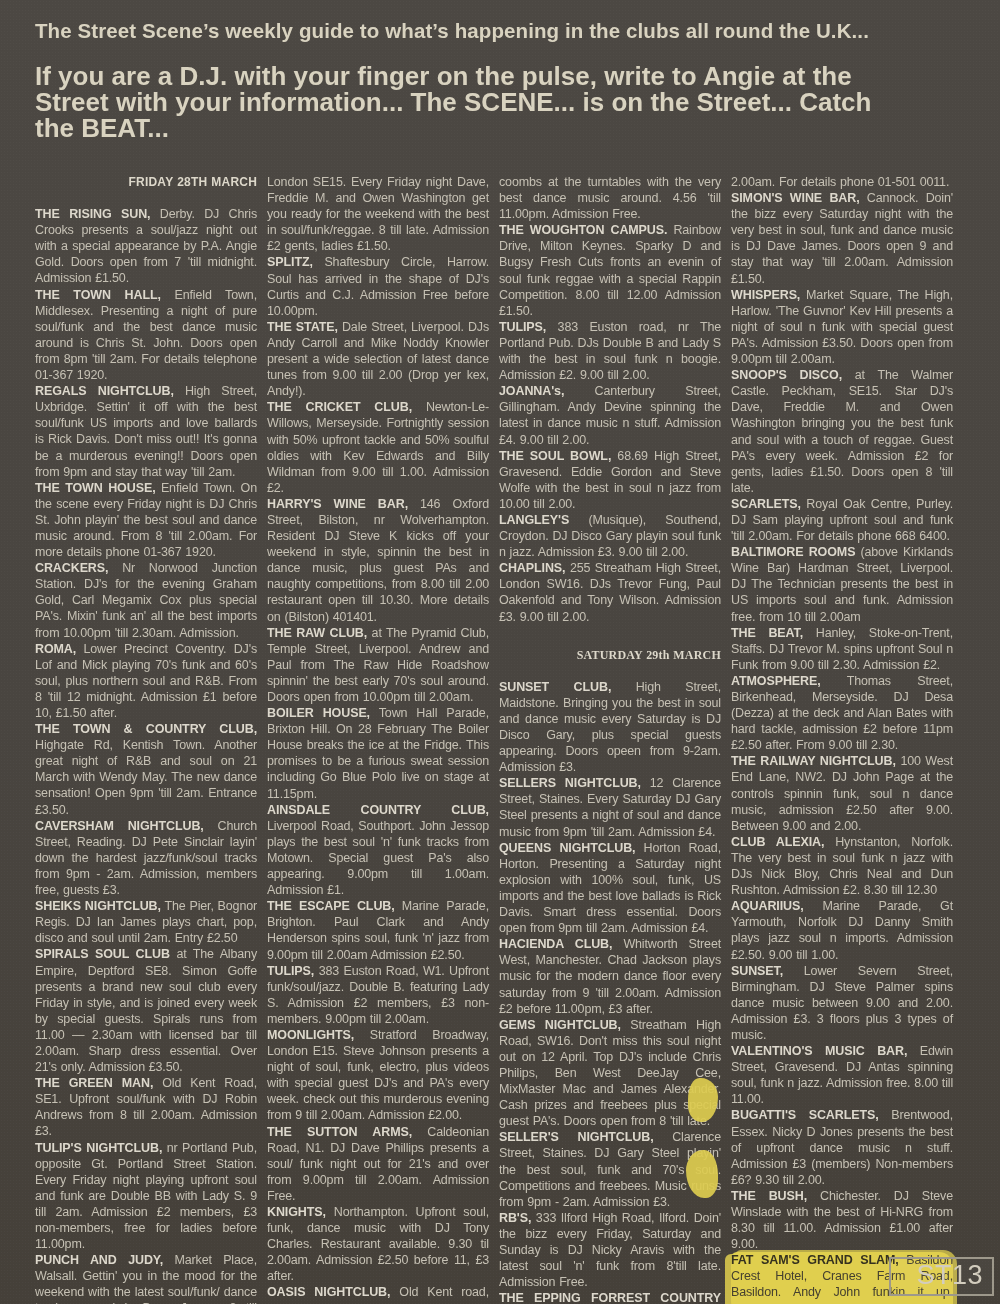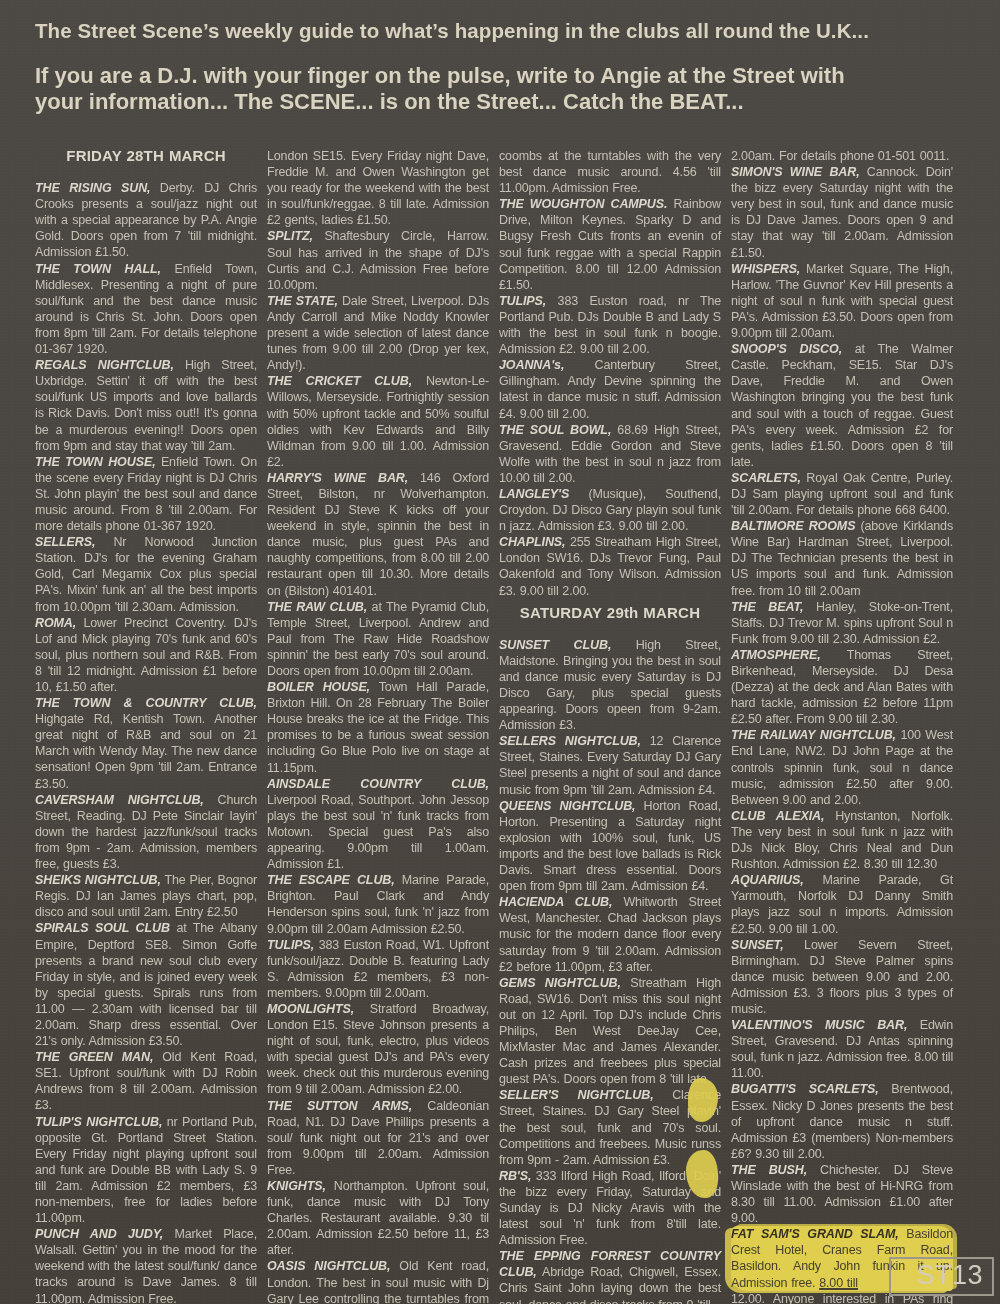--- a/index.html
+++ b/index.html
@@ -21,21 +21,21 @@
   }
   .masthead h1{
     margin:0 0 20px 0;
     font-size:20.5px;
     line-height:25px;
     font-weight:bold;
     letter-spacing:0.1px;
   }
   .masthead h2{
     margin:0;
-    font-size:22px;
+    font-size:26px;
     line-height:26px;
     font-weight:bold;
     max-width:850px;
   }
   .cols{
     display:flex;
     gap:10px;
     padding:33px 30px 0 35px;
   }
   .col{
@@ -43,33 +43,32 @@
     width:222px;
     color:#c6c1b4;
     font-size:12.5px;
     line-height:16.1px;
     text-align:justify;
     letter-spacing:-0.15px;
     word-spacing:0.5px;
   }
   .sec{
     margin:0 0 16px 0;
-    font-size:15px;
+    font-size:12px;
     font-weight:bold;
     color:#ddd8ca;
-    text-align:center;
+    text-align:right;
     letter-spacing:0.2px;
   }
-  .sec.mid{margin-top:6px;}
+  .sec.mid{margin-top:22px;font-family:Liberation Serif, serif;}
   .entry{margin:0;}
   .entry .lead{
     color:#ddd8cc;
     font-weight:bold;
     letter-spacing:-0.1px;
-    font-style:italic;
   }
   
   .hl{
     background:#e0cf4e;
     color:#45402f;
     border-radius:6px 14px 4px 16px;
     box-shadow:-6px 2px 0 0 rgba(224,207,78,0.85), 4px -2px 0 0 rgba(224,207,78,0.75);
   }
   .entry.hl .lead{color:#35311f;}
   .entry.hl u{text-decoration:underline;text-decoration-thickness:2px;margin-top:24px;}
@@ -102,21 +101,21 @@
     <h2>If you are a D.J. with your finger on the pulse, write to Angie at the Street with your information... The SCENE... is on the Street... Catch the BEAT...</h2>
   </div>
 
   <div class="cols">
       <div class="col">
         <h3 class="sec">FRIDAY 28TH MARCH</h3>
         <p class="entry"><b class="lead">THE RISING SUN,</b> Derby. DJ Chris Crooks presents a soul/jazz night out with a special appearance by P.A. Angie Gold. Doors open from 7 'till midnight. Admission £1.50.</p>
         <p class="entry"><b class="lead">THE TOWN HALL,</b> Enfield Town, Middlesex. Presenting a night of pure soul/funk and the best dance music around is Chris St. John. Doors open from 8pm 'till 2am. For details telephone 01-367 1920.</p>
         <p class="entry"><b class="lead">REGALS NIGHTCLUB,</b> High Street, Uxbridge. Settin' it off with the best soul/funk US imports and love ballards is Rick Davis. Don't miss out!! It's gonna be a murderous evening!! Doors open from 9pm and stay that way 'till 2am.</p>
         <p class="entry"><b class="lead">THE TOWN HOUSE,</b> Enfield Town. On the scene every Friday night is DJ Chris St. John playin' the best soul and dance music around. From 8 'till 2.00am. For more details phone 01-367 1920.</p>
-        <p class="entry"><b class="lead">SELLERS,</b> Nr Norwood Junction Station. DJ's for the evening Graham Gold, Carl Megamix Cox plus special PA's. Mixin' funk an' all the best imports from 10.00pm 'till 2.30am. Admission.</p>
+        <p class="entry"><b class="lead">CRACKERS,</b> Nr Norwood Junction Station. DJ's for the evening Graham Gold, Carl Megamix Cox plus special PA's. Mixin' funk an' all the best imports from 10.00pm 'till 2.30am. Admission.</p>
         <p class="entry"><b class="lead">ROMA,</b> Lower Precinct Coventry. DJ's Lof and Mick playing 70's funk and 60's soul, plus northern soul and R&amp;B. From 8 'till 12 midnight. Admission £1 before 10, £1.50 after.</p>
         <p class="entry"><b class="lead">THE TOWN &amp; COUNTRY CLUB,</b> Highgate Rd, Kentish Town. Another great night of R&amp;B and soul on 21 March with Wendy May. The new dance sensation! Open 9pm 'till 2am. Entrance £3.50.</p>
         <p class="entry"><b class="lead">CAVERSHAM NIGHTCLUB,</b> Church Street, Reading. DJ Pete Sinclair layin' down the hardest jazz/funk/soul tracks from 9pm - 2am. Admission, members free, guests £3.</p>
         <p class="entry"><b class="lead">SHEIKS NIGHTCLUB,</b> The Pier, Bognor Regis. DJ Ian James plays chart, pop, disco and soul until 2am. Entry £2.50</p>
         <p class="entry"><b class="lead">SPIRALS SOUL CLUB</b> at The Albany Empire, Deptford SE8. Simon Goffe presents a brand new soul club every Friday in style, and is joined every week by special guests. Spirals runs from 11.00 — 2.30am with licensed bar till 2.00am. Sharp dress essential. Over 21's only. Admission £3.50.</p>
         <p class="entry"><b class="lead">THE GREEN MAN,</b> Old Kent Road, SE1. Upfront soul/funk with DJ Robin Andrews from 8 till 2.00am. Admission £3.</p>
         <p class="entry"><b class="lead">TULIP'S NIGHTCLUB,</b> nr Portland Pub, opposite Gt. Portland Street Station. Every Friday night playing upfront soul and funk are Double BB with Lady S. 9 till 2am. Admission £2 members, £3 non-members, free for ladies before 11.00pm.</p>
         <p class="entry"><b class="lead">PUNCH AND JUDY,</b> Market Place, Walsall. Gettin' you in the mood for the weekend with the latest soul/funk/ dance tracks around is Dave James. 8 till 11.00pm. Admission Free.</p>
       </div>
       <div class="col">

